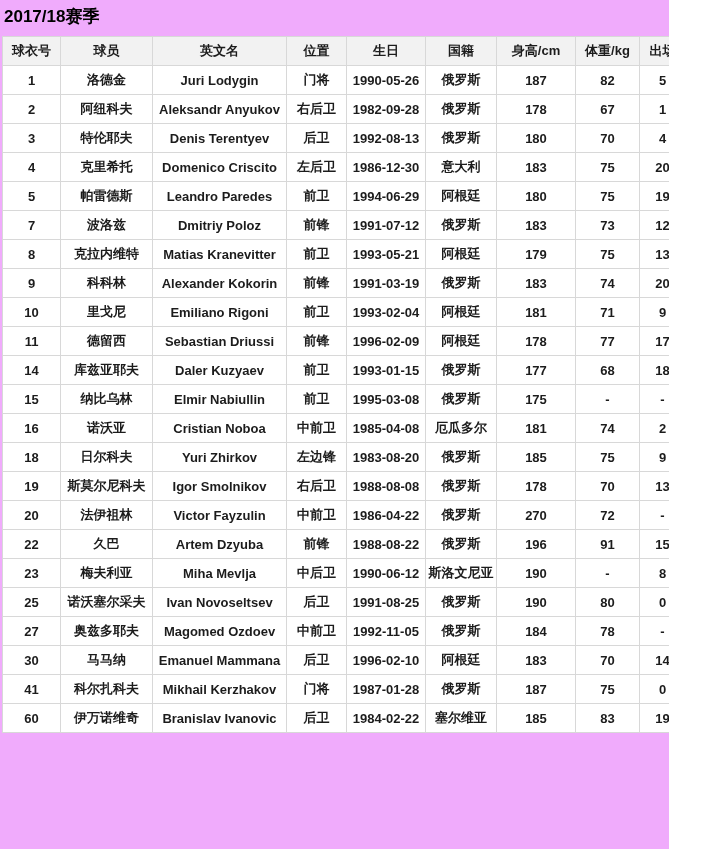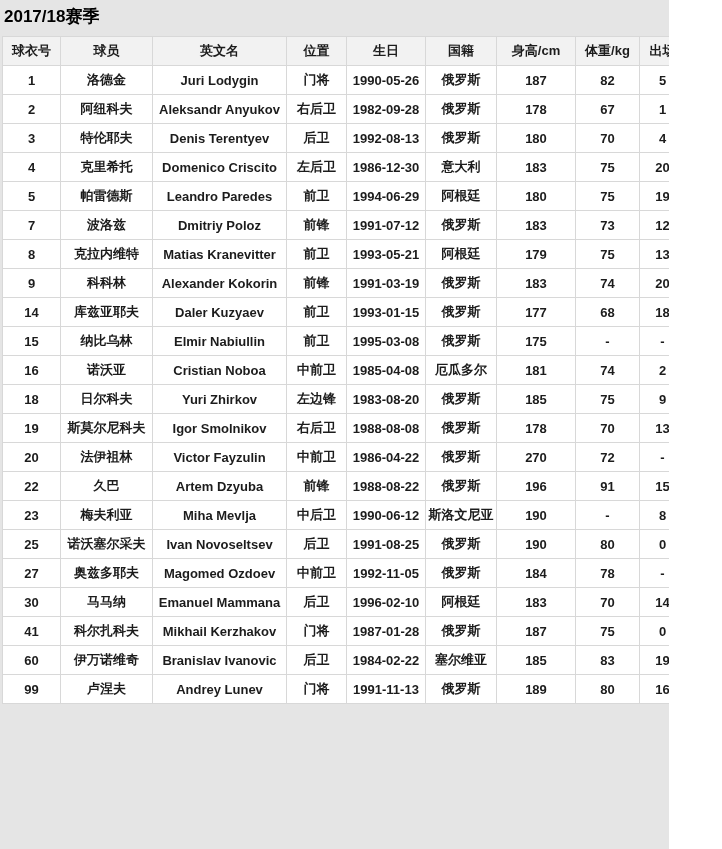--- a/index.html
+++ b/index.html
@@ -6,21 +6,21 @@
   html, body {
     margin: 0;
     padding: 0;
     background: #ffffff;
     width: 722px;
     font-family: "Liberation Sans", "DejaVu Sans", sans-serif;
   }
   .page {
     width: 669px;
     height: 849px;
-    background: #e5e5e5;
+    background: #f0abfc;
     overflow: hidden;
   }
   .page-title {
     font-size: 17px;
     line-height: 20px;
     font-weight: bold;
     color: #000000;
     margin: 7px 0 9px 4px;
   }
   table.roster {
@@ -173,20 +173,44 @@
           <td>Alexander Kokorin</td>
           <td>前锋</td>
           <td>1991-03-19</td>
           <td>俄罗斯</td>
           <td>183</td>
           <td>74</td>
           <td>20</td>
           <td>9</td>
         </tr>
         <tr>
+          <td>10</td>
+          <td>里戈尼</td>
+          <td>Emiliano Rigoni</td>
+          <td>前卫</td>
+          <td>1993-02-04</td>
+          <td>阿根廷</td>
+          <td>181</td>
+          <td>71</td>
+          <td>9</td>
+          <td>0</td>
+        </tr>
+        <tr>
+          <td>11</td>
+          <td>德留西</td>
+          <td>Sebastian Driussi</td>
+          <td>前锋</td>
+          <td>1996-02-09</td>
+          <td>阿根廷</td>
+          <td>178</td>
+          <td>77</td>
+          <td>17</td>
+          <td>3</td>
+        </tr>
+        <tr>
           <td>14</td>
           <td>库兹亚耶夫</td>
           <td>Daler Kuzyaev</td>
           <td>前卫</td>
           <td>1993-01-15</td>
           <td>俄罗斯</td>
           <td>177</td>
           <td>68</td>
           <td>18</td>
           <td>4</td>
@@ -328,27 +352,15 @@
           <td>伊万诺维奇</td>
           <td>Branislav Ivanovic</td>
           <td>后卫</td>
           <td>1984-02-22</td>
           <td>塞尔维亚</td>
           <td>185</td>
           <td>83</td>
           <td>19</td>
           <td>1</td>
         </tr>
-        <tr>
-          <td>99</td>
-          <td>卢涅夫</td>
-          <td>Andrey Lunev</td>
-          <td>门将</td>
-          <td>1991-11-13</td>
-          <td>俄罗斯</td>
-          <td>189</td>
-          <td>80</td>
-          <td>16</td>
-          <td>0</td>
-        </tr>
       </tbody>
   </table>
 </div>
 
 </body></html>

